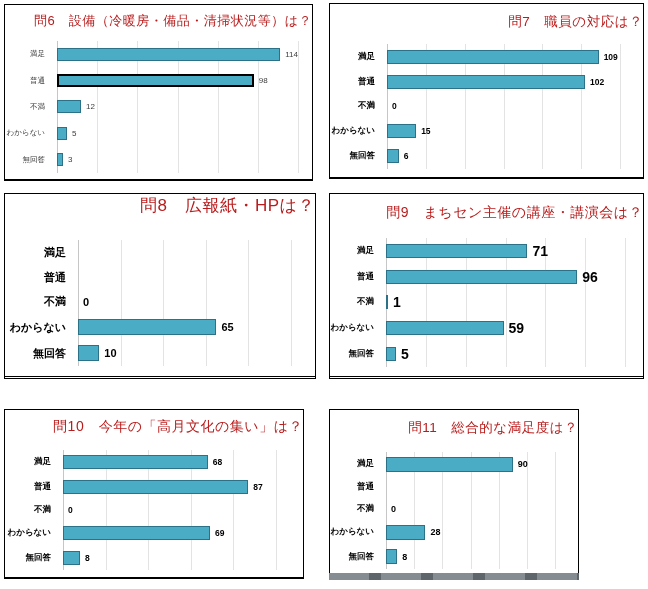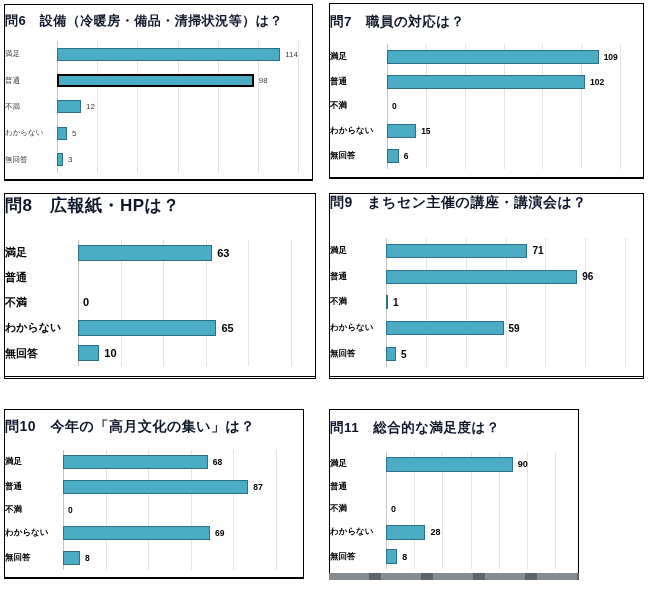--- a/index.html
+++ b/index.html
@@ -1,26 +1,26 @@
 <!DOCTYPE html>
 <html style="--bar-fill: #4BACC6; --bar-border: #2B7288; --bar-hl: #000000; --grid: #E3E3E3; --axis: #C6C6C6;"><head>
 <meta charset="utf-8">
 <style>
   html,body{margin:0;padding:0;background:#ffffff;}
   .page{position:relative;width:648px;height:589px;background:#fff;overflow:hidden;
         font-family:"Liberation Sans",sans-serif;}
   .panel{position:absolute;background:#fff;border:1px solid #000;box-sizing:border-box;}
-  .title{margin:0;text-align:left;font-weight:bold;color:#0f172a;letter-spacing:.5px;}
+  .title{margin:0;text-align:right;font-weight:normal;color:#b91c1c;letter-spacing:.5px;}
   .body{position:absolute;left:0;right:0;}
   .grid{position:absolute;top:0;bottom:0;}
   .gridline{position:absolute;top:0;bottom:0;width:1px;background:var(--grid);}
   .gridline.axis{background:var(--axis);}
   .rows{position:absolute;inset:0;display:flex;flex-direction:column;justify-content:space-around;}
   .row{display:flex;align-items:center;}
-  .cat{text-align:left;padding-right:6px;box-sizing:border-box;white-space:nowrap;color:#000;}
+  .cat{text-align:right;padding-right:12px;box-sizing:border-box;white-space:nowrap;color:#000;}
   .track{flex:1;position:relative;display:flex;align-items:center;}
   .bar{background:var(--bar-fill);border:1px solid var(--bar-border);box-sizing:border-box;}
   .bar.hl{border:2px solid var(--bar-hl);}
   .val{margin-left:5px;white-space:nowrap;color:#000;}
   .val.muted{color:#8a8a8a;font-weight:400;}
 
   .p1{left:4px;top:4px;width:309px;height:177px;border-bottom-width:2px;}
   .p1 .title{font-size:13px;margin-top:7px;}
   .p1 .body{top:36px;bottom:6px;}
   .p1 .cat{width:52px;font-size:7.5px;color:#3a3a3a;font-weight:400;}
@@ -38,26 +38,26 @@
 
   .p3{left:4px;top:193px;width:312px;height:186px;border-bottom:3px double #000;}
   .p3 .title{font-size:17px;margin-top:0;}
   .p3 .body{top:46px;bottom:10px;}
   .p3 .cat{width:73px;font-size:11px;font-weight:700;}
   .p3 .track{margin-right:24px;}
   .p3 .bar{height:16px;}
   .p3 .val{font-size:11px;font-weight:700;}
 
   .p4{left:329px;top:193px;width:315px;height:186px;border-bottom:3px double #000;}
-  .p4 .title{font-size:14px;}
+  .p4 .title{font-size:14px;margin-top:10px;}
   .p4 .body{top:44px;bottom:9px;}
   .p4 .cat{width:56px;font-size:8.5px;font-weight:700;}
   .p4 .track{margin-right:18px;}
   .p4 .bar{height:14px;}
-  .p4 .val{font-size:10px;font-weight:700;}
+  .p4 .val{font-size:14px;font-weight:700;}
 
   .p5{left:4px;top:409px;width:300px;height:170px;border-bottom-width:2px;}
   .p5 .title{font-size:14px;margin-top:8px;}
   .p5 .body{top:40px;bottom:7px;}
   .p5 .cat{width:58px;font-size:8.5px;font-weight:700;}
   .p5 .track{margin-right:27px;text-align:right;}
   .p5 .bar{height:14px;}
   .p5 .val{font-size:8.5px;font-weight:700;}
 
   .p6{left:329px;top:409px;width:250px;height:171px;}
@@ -182,24 +182,20 @@
           <div class="gridline axis" style="left: 0%;"></div>
           <div class="gridline" style="left: 20%;"></div>
           <div class="gridline" style="left: 40%;"></div>
           <div class="gridline" style="left: 60%;"></div>
           <div class="gridline" style="left: 80%;"></div>
           <div class="gridline" style="left: 100%;"></div>
         </div>
         <div class="rows">
           <div class="row">
             <span class="cat">満足</span>
-            <div class="track">
-              <div class="bar" style="width: 63%;"></div>
-              <span class="val">63</span>
-            </div>
           </div>
           <div class="row">
             <span class="cat">普通</span>
           </div>
           <div class="row">
             <span class="cat">不満</span>
             <div class="track">
               <span class="val">0</span>
             </div>
           </div>

